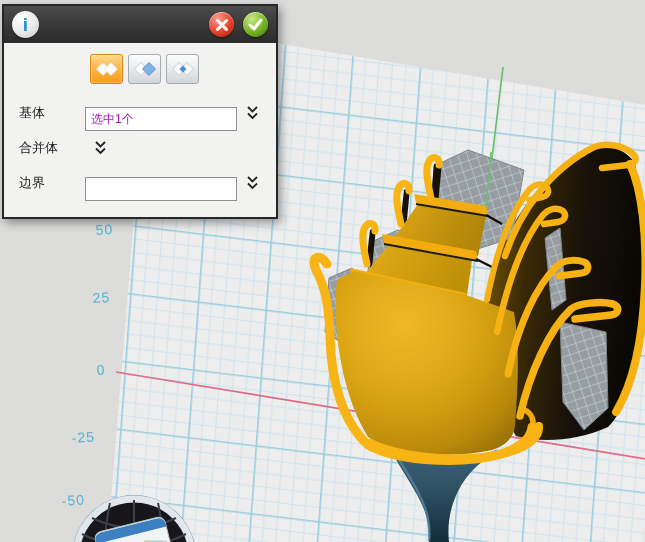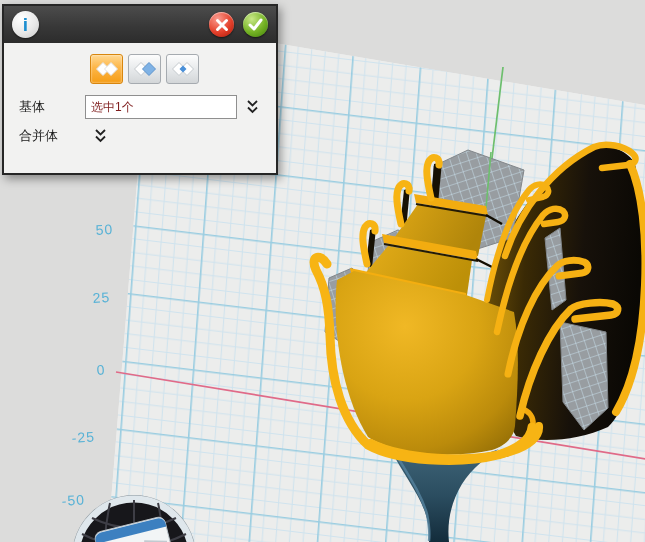--- a/index.html
+++ b/index.html
@@ -30,39 +30,40 @@
     color:#1e8fd0;font-weight:bold;font-size:19px;line-height:1;
   }
   .tb-spacer{flex:1;}
   .circle-btn{
     width:25px;height:25px;border-radius:50%;margin-left:9px;border:0;padding:0;
     display:flex;align-items:center;justify-content:center;cursor:pointer;
     box-shadow:0 1px 2px rgba(0,0,0,.55), inset 0 1px 1px rgba(255,255,255,.5);
   }
   .circle-btn.cancel{background:radial-gradient(circle at 35% 28%,#fb9c90 0%,#e4412c 55%,#a81505 100%);}
   .circle-btn.confirm{background:radial-gradient(circle at 35% 28%,#c9e887 0%,#74b224 55%,#3f7d08 100%);}
-  .dlg-body{padding:10px 10px 20px 10px;}
+  .dlg-body{padding:10px 10px 8px 10px;}
   .ops{display:flex;gap:5px;margin:1px 0 11px 76px;}
   .op{
     width:33px;height:30px;border:1px solid #a6abb0;border-radius:3px;padding:0;
     background:linear-gradient(#fdfdfd,#e3e6e8 60%,#d3d6d8);
     display:flex;align-items:center;justify-content:center;cursor:pointer;
   }
   .op.selected{
     background:linear-gradient(#ffd891,#fdb648 45%,#f59d16);
     border-color:#d8860e;
     box-shadow:inset 0 0 2px rgba(255,255,255,.8);
   }
   .frow{display:flex;align-items:center;margin-bottom:8px;}
   .frow .flabel{width:66px;font-size:13px;color:#1a1a1a;padding-left:5px;}
   .frow input{
     box-sizing:border-box;width:152px;height:24px;
     border:1px solid #8f8f8f;background:#fff;
-    font-size:12px;padding:0 5px;color:#7f1d1d;outline:none;
+    font-size:12px;padding:0 5px;color:#a21caf;outline:none;
     font-family:inherit;
+    margin-top:12px;
   }
   .frow input.active{border:2px solid #2fa435;}
   .chev{margin-left:9px;display:flex;align-items:center;cursor:pointer;}
 </style>
 </head>
 <body>
 
 <div class="viewport">
 <svg width="645" height="542" viewBox="0 0 645 542" xmlns="http://www.w3.org/2000/svg">
   <defs>
@@ -262,14 +263,23 @@
 
     <div class="frow">
       <span class="flabel">合并体</span>
       <span class="chev">
         <svg width="13" height="16" viewBox="0 0 13 16">
           <path d="M2,2 L6.5,6.5 L11,2 M2,8.5 L6.5,13 L11,8.5" stroke="#222" stroke-width="1.8" fill="none"></path>
         </svg>
       </span>
     </div>
 
+    <div class="frow">
+      <span class="flabel">边界</span>
+      <input type="text" value="" style="">
+      <span class="chev">
+        <svg width="13" height="16" viewBox="0 0 13 16">
+          <path d="M2,2 L6.5,6.5 L11,2 M2,8.5 L6.5,13 L11,8.5" stroke="#222" stroke-width="1.8" fill="none"></path>
+        </svg>
+      </span>
+    </div>
   </div>
 </div>
 
 </body></html>

